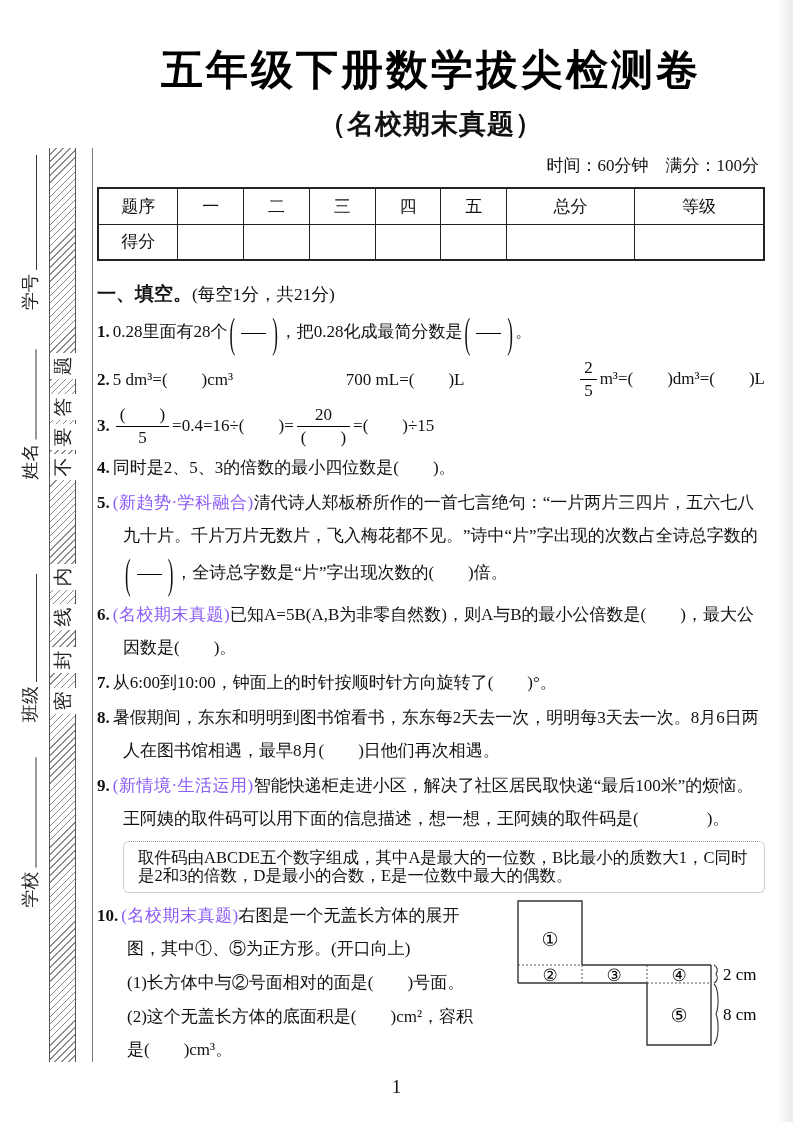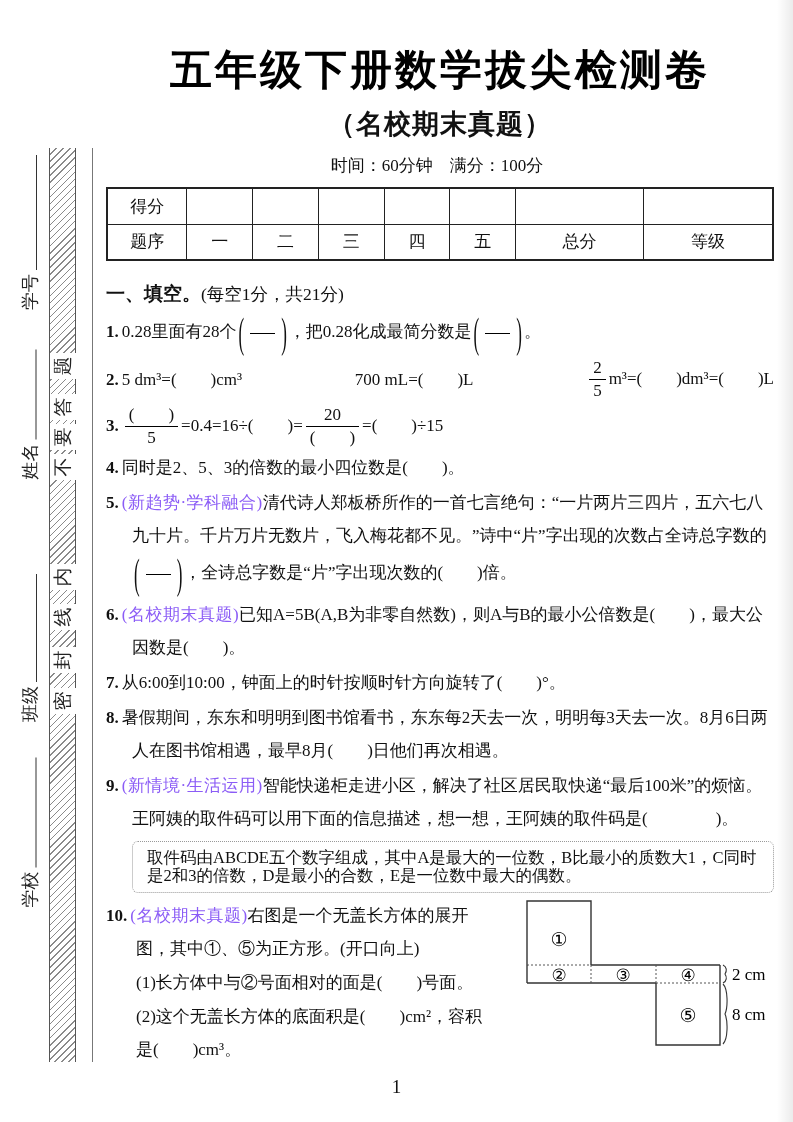--- a/index.html
+++ b/index.html
@@ -30,28 +30,28 @@
   .side-field {
     position:absolute; height:28px; line-height:28px;
     display:flex; align-items:center; transform:rotate(-90deg);
     font-size:18px; white-space:nowrap; color:#222;
   }
   .side-field .fline { display:inline-block; border-bottom:1px solid #333; height:14px; margin-left:4px; }
   
   .scan-edge { position:absolute; right:0; top:0; width:16px; height:100%;
     background:linear-gradient(to right, rgba(0,0,0,0), rgba(0,0,0,0.08)); pointer-events:none; }
   
-  .content { position:absolute; left:106px; top:0; width:668px; }
+  .content { position:absolute; left:97px; top:0; width:668px; }
   .hdr { margin-top:42px; text-align:center; }
   .title {
     font-family:"Liberation Sans","DejaVu Sans",sans-serif;
     font-weight:900; font-size:42px; letter-spacing:3px; color:#000;
   }
   .subtitle { font-weight:700; font-size:27px; margin-top:8px; letter-spacing:1px; }
-  .info { font-size:17px; margin-top:12px; padding-right:6px; }
+  .info { text-align:right; font-size:17px; margin-top:12px; padding-right:6px; }
   
   table.score { width:100%; border-collapse:collapse; margin-top:10px; border:2px solid #222; }
   table.score td { border:1px solid #222; height:36px; text-align:center; font-size:17px; }
   table.score td.lab { width:12%; }
   
   .section { margin-top:20px; font-size:19px; }
   .section b { font-weight:700; }
   .section .note { font-weight:400; font-size:17.5px; }
   
   .qs { margin-top:4px; }
@@ -120,38 +120,38 @@
 
   <div class="hdr">
     <div class="title">五年级下册数学拔尖检测卷</div>
     <div class="subtitle">（名校期末真题）</div>
     <div class="info">时间：60分钟　满分：100分</div>
   </div>
 
   <table class="score">
     <tbody>
         <tr>
-      <td class="lab">得分</td>
-      <td></td>
-      <td></td>
-      <td></td>
-      <td></td>
-      <td></td>
-      <td></td>
-      <td></td>
-    </tr>
-    <tr>
       <td class="lab">题序</td>
       <td>一</td>
       <td>二</td>
       <td>三</td>
       <td>四</td>
       <td>五</td>
       <td>总分</td>
       <td>等级</td>
+    </tr>
+    <tr>
+      <td class="lab">得分</td>
+      <td></td>
+      <td></td>
+      <td></td>
+      <td></td>
+      <td></td>
+      <td></td>
+      <td></td>
     </tr>
   </tbody>
     </table>
 
   <div class="section">
     <b>一、填空。</b><span class="note">(每空1分，共21分)</span>
   </div>
 
   <div class="qs">
 

